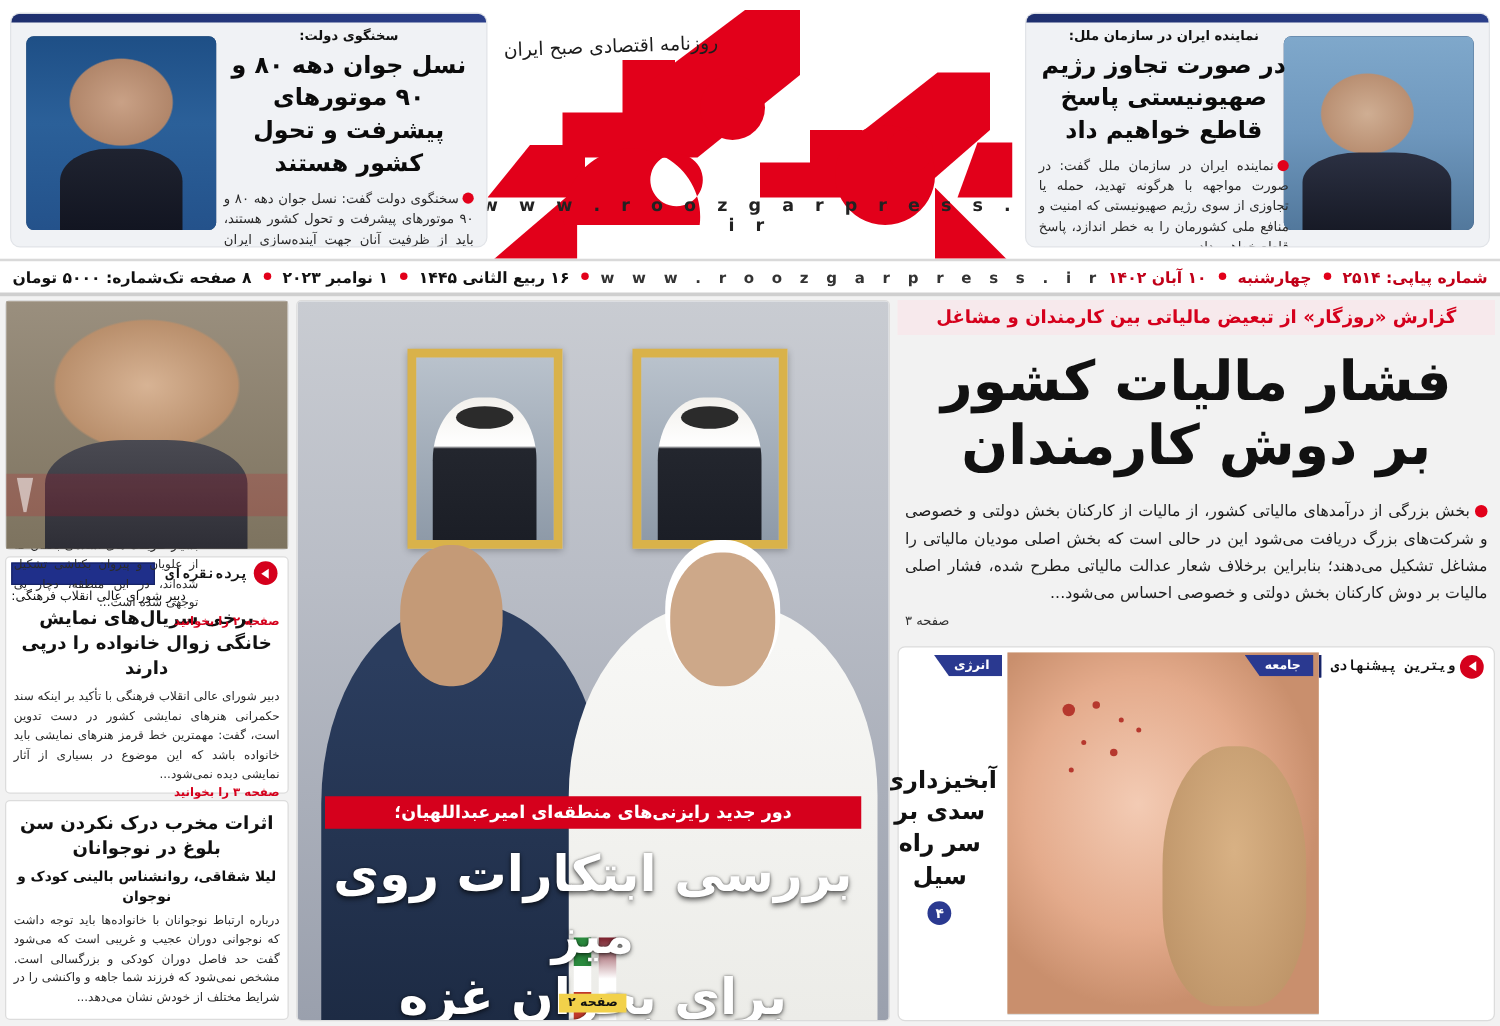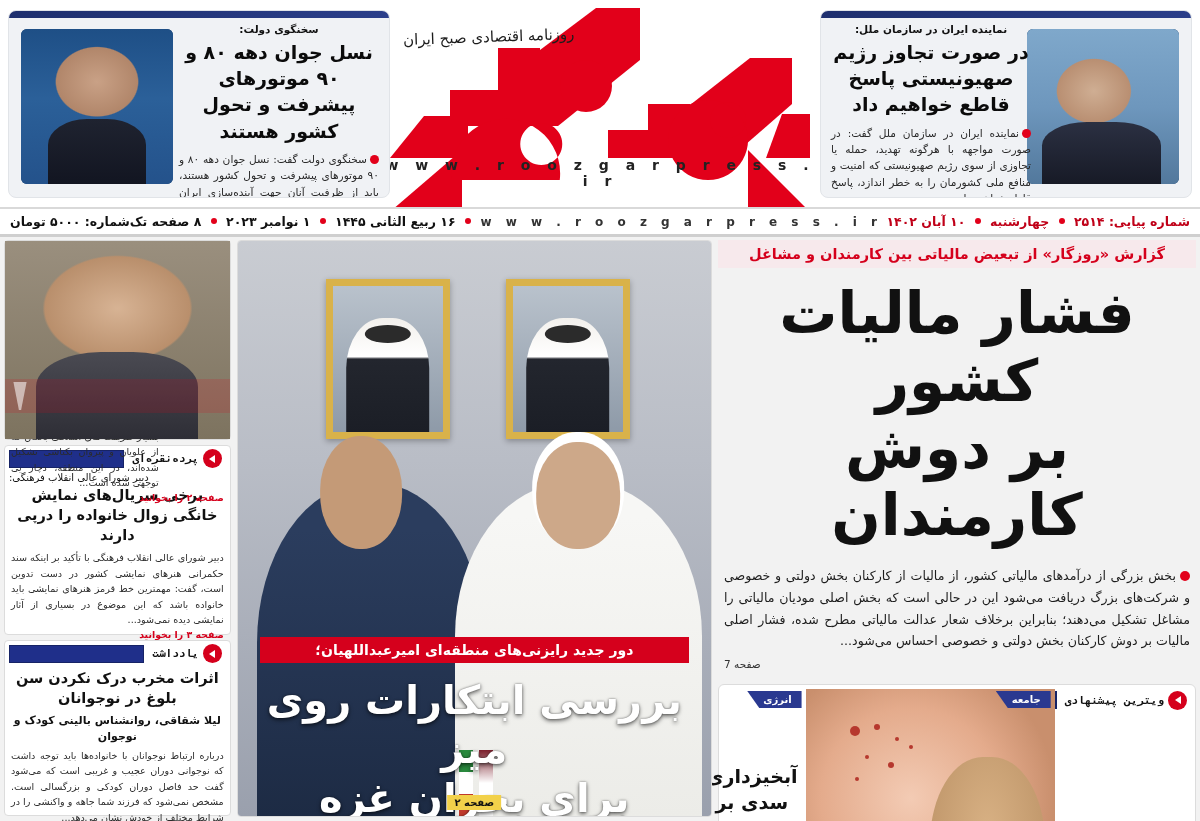--- a/index.html
+++ b/index.html
@@ -208,21 +208,21 @@
   .lead-kicker {
     background: #f7e9ec;
     color: #d5001c;
     font-size: 14.5px;
     font-weight: bold;
     text-align: center;
     padding: 6px 4px 5px;
     line-height: 1.2;
   }
   .lead-head {
-    font-size: 58px;
+    font-size: 44px;
     line-height: 1.16;
     font-weight: bold;
     color: #111;
     text-align: center;
     padding: 6px 4px 2px;
     letter-spacing: -0.5px;
   }
   .lead-body {
     font-size: 12.6px;
     line-height: 1.72;
@@ -674,21 +674,21 @@
 
   <div class="content">
 
     <div class="col-lead">
       <div class="lead-kicker">گزارش «روزگار» از تبعیض مالیاتی بین کارمندان و مشاغل</div>
       <div class="lead-head">
         <div>فشار مالیات کشور</div>
         <div>بر دوش کارمندان</div>
       </div>
       <div class="lead-body"><span class="bullet"></span><span>بخش بزرگی از درآمدهای مالیاتی کشور، از مالیات از کارکنان بخش دولتی و خصوصی و شرکت‌های بزرگ دریافت می‌شود این در حالی است که بخش اصلی مودیان مالیاتی را مشاغل تشکیل می‌دهند؛ بنابراین برخلاف شعار عدالت مالیاتی مطرح شده، فشار اصلی مالیات بر دوش کارکنان بخش دولتی و خصوصی احساس می‌شود...</span></div>
-      <div class="lead-pageno">صفحه 7</div>
+      <div class="lead-pageno">صفحه ۳</div>
 
       <div class="showcase">
         <div class="sec-header">
           <div class="sec-badge">
             <span class="play"></span>
             <span class="lbl">ویترین پیشنهادی</span>
           </div>
           <div class="sec-bar"></div>
         </div>
 
@@ -778,27 +778,20 @@
         </div>
         <div class="sd-kicker">دبیر شورای عالی انقلاب فرهنگی:</div>
         <div class="sd-head" style="padding-top:2px;">برخی سریال‌های نمایش خانگی زوال خانواده را درپی دارند</div>
         <div class="sd-body full" style="flex:1;">دبیر شورای عالی انقلاب فرهنگی با تأکید بر اینکه سند حکمرانی هنرهای نمایشی کشور در دست تدوین است، گفت: مهمترین خط قرمز هنرهای نمایشی باید خانواده باشد که این موضوع در بسیاری از آثار نمایشی دیده نمی‌شود...</div>
         <div class="sd-pagelink">
           <span>صفحه ۳ را بخوانید</span>
         </div>
       </div>
 
       <div class="side-block b3">
-        <div class="sec-header">
-          <div class="sec-badge">
-            <span class="play"></span>
-            <span class="lbl">یادداشت</span>
-          </div>
-          <div class="sec-bar"></div>
-        </div>
         <div class="sd-head">اثرات مخرب درک نکردن سن بلوغ در نوجوانان</div>
         <div class="sd-author" style="text-align:center;">لیلا شقاقی، روانشناس بالینی کودک و نوجوان</div>
         <div class="sd-body full" style="flex:1;">درباره ارتباط نوجوانان با خانواده‌ها باید توجه داشت که نوجوانی دوران عجیب و غریبی است که می‌شود گفت حد فاصل دوران کودکی و بزرگسالی است. مشخص نمی‌شود که فرزند شما جاهه و واکنشی را در شرایط مختلف از خودش نشان می‌دهد...</div>
 
       </div>
 
     </div>
   </div>
 </div>
 

